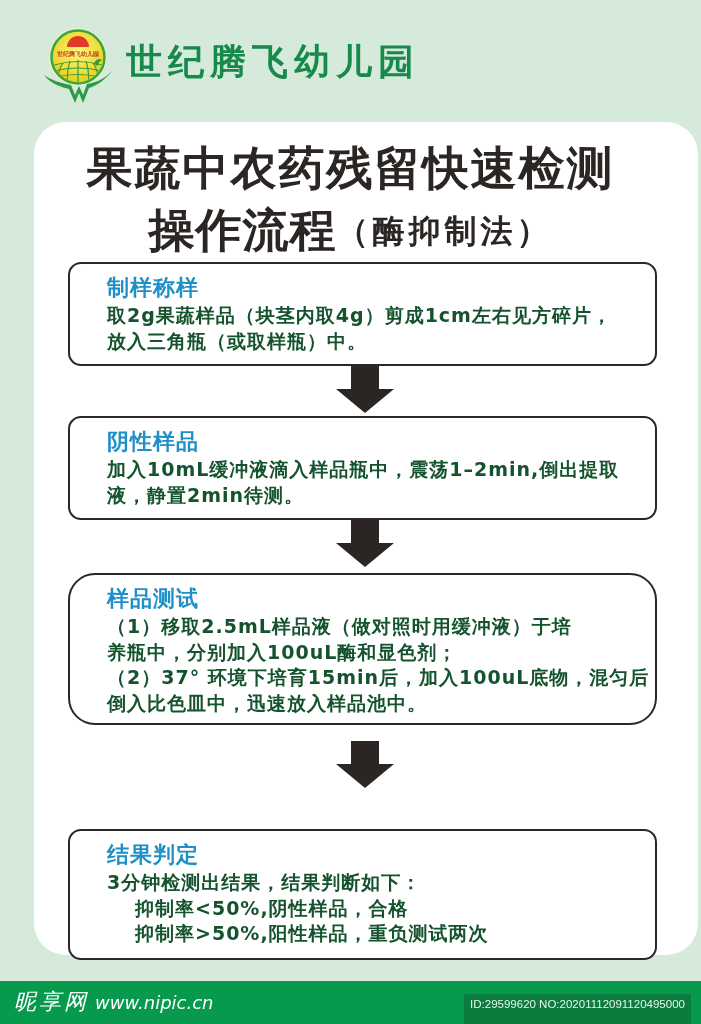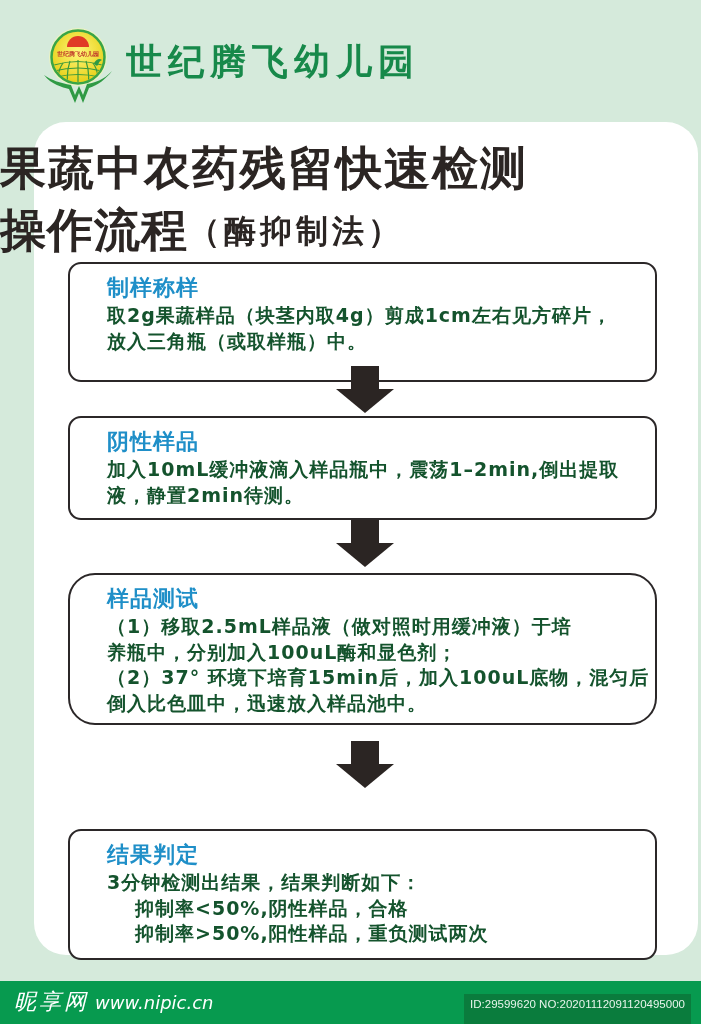--- a/index.html
+++ b/index.html
@@ -12,21 +12,21 @@
   .school-name {
     position: absolute; left: 126px; top: 40px;
     font-size: 36px; font-weight: bold; color: #17894a;
     letter-spacing: 6px; line-height: 44px; white-space: nowrap;
   }
   .card {
     position: absolute; left: 34px; top: 122px; width: 664px; height: 833px;
     background: #ffffff; border-radius: 32px;
   }
   .main-title {
-    position: absolute; left: 0; width: 701px; text-align: left;
+    position: absolute; left: 0; width: 701px; text-align: center;
     color: #2b2523; font-weight: bold; white-space: nowrap;
   }
   .main-title.l1 { top: 140px; font-size: 46px; line-height: 56px; letter-spacing: 2px; }
   .main-title.l2 { top: 195px; font-size: 46px; line-height: 71px; letter-spacing: 1px; }
   .main-title .sub { font-size: 32px; letter-spacing: 4px; vertical-align: 4px; }
   .step {
     position: absolute; left: 68px; width: 589px;
     border: 2px solid #2b2728; border-radius: 13px; background: #fff;
     padding: 11px 0 0 37px; box-sizing: border-box;
   }
@@ -89,21 +89,21 @@
 </svg>
 <div class="school-name">世纪腾飞幼儿园</div>
 
 <div class="card"></div>
 
 <div class="main-title l1">果蔬中农药残留快速检测</div>
 <div class="main-title l2">
   <span>操作流程</span><span class="sub">（酶抑制法）</span>
 </div>
 
-<div class="step" style="top:262px;height:120px;">
+<div class="step" style="top:262px;height:104px;">
   <div class="step-title">制样称样</div>
   <div class="step-body">
     <div class="step-line">取2g果蔬样品（块茎内取4g）剪成1cm左右见方碎片，</div>
     <div class="step-line">放入三角瓶（或取样瓶）中。</div>
   </div>
 </div>
 
 <svg class="arrow" style="top:366px;" viewBox="0 0 58 47">
   <rect x="15" y="0" width="28" height="25" fill="#2b2523"></rect>
   <polygon points="0,23 58,23 29,47" fill="#2b2523"></polygon>

